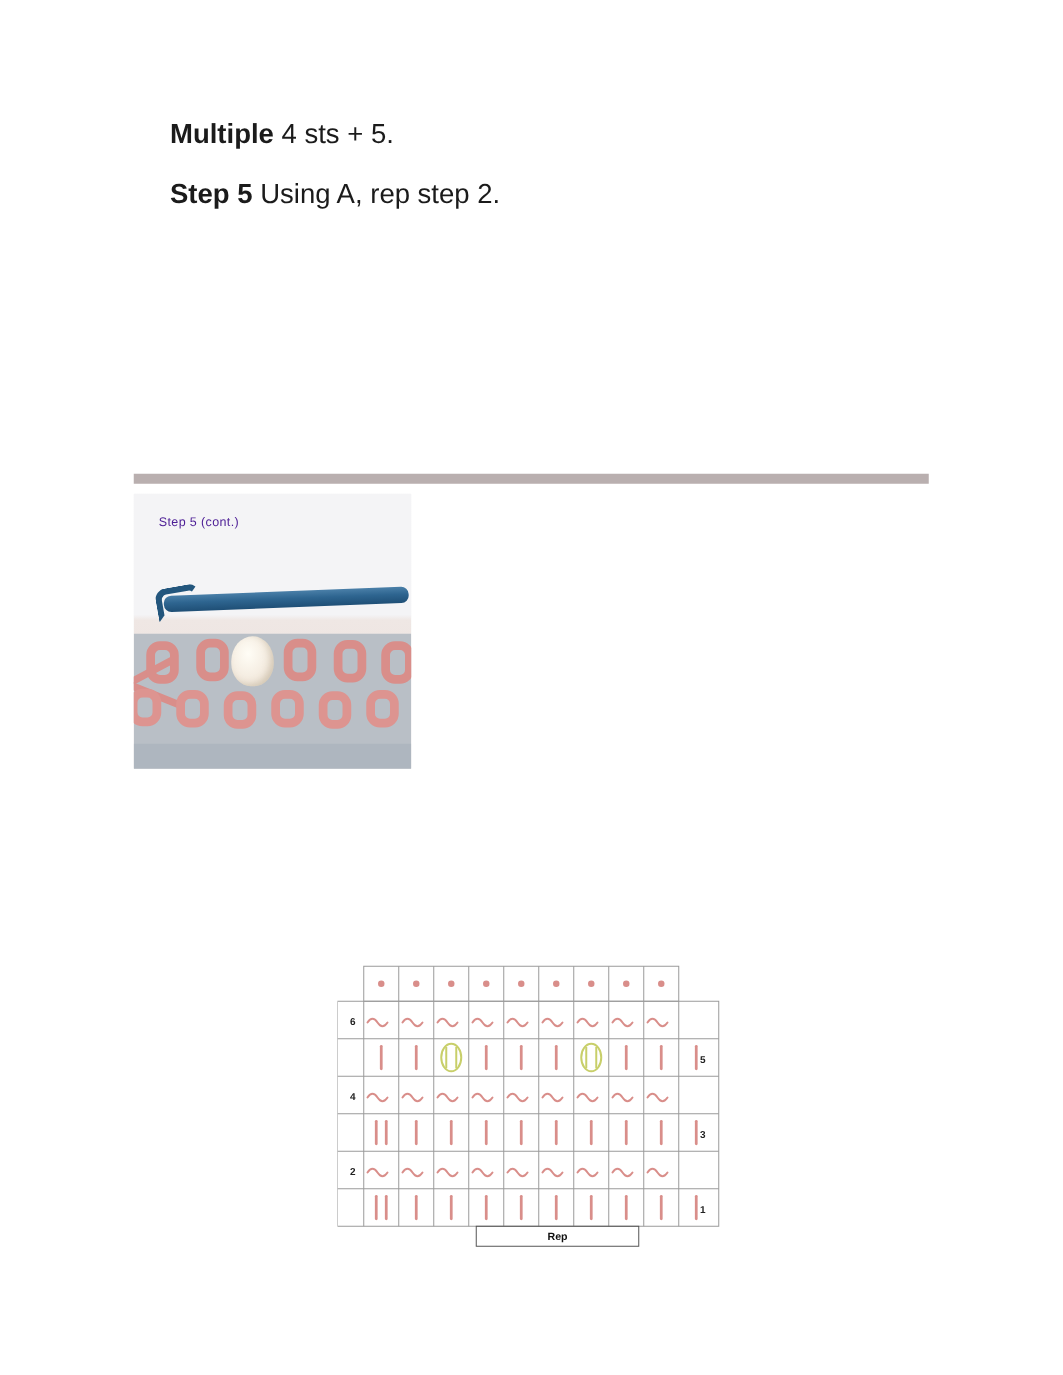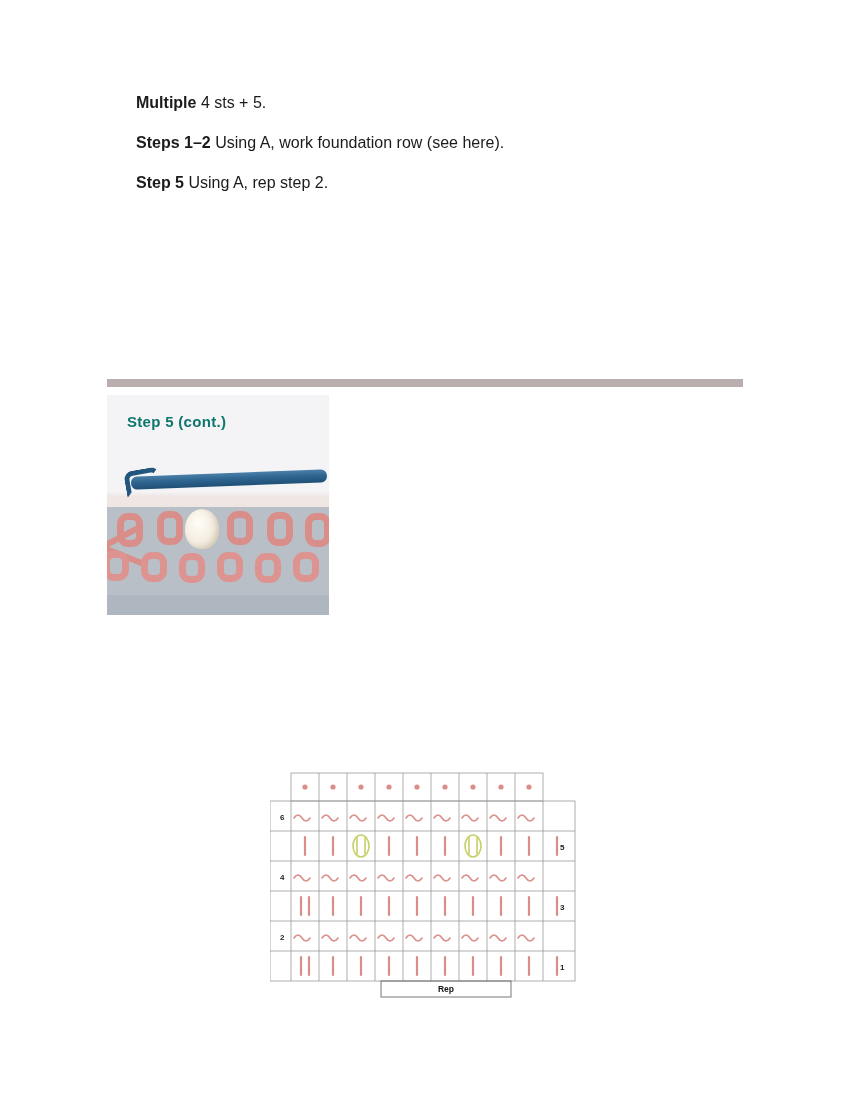--- a/index.html
+++ b/index.html
@@ -21,21 +21,21 @@
     width: 850px;
     height: 1100px;
   }
   .content {
     position: absolute;
     left: 136px;
     top: 92px;
     width: 614px;
   }
   p.para {
-    font-size: 16px;
+    font-size: 22px;
     line-height: 1.38;
     margin: 0 0 18px 0;
     color: #1b1b1b;
   }
   p.para b {
     font-weight: bold;
   }
   
   .divider {
     position: absolute;
@@ -52,23 +52,23 @@
     top: 395px;
     width: 222px;
     height: 220px;
     overflow: hidden;
     background: #f2f2f4;
   }
   .photo-caption {
     position: absolute;
     left: 20px;
     top: 18px;
-    font-size: 15px;
-    font-weight: bold;
-    color: #0f766e;
+    font-size: 10px;
+    font-weight: normal;
+    color: #4c1d95;
     letter-spacing: 0.3px;
     z-index: 5;
   }
   .photo-img {
     position: absolute;
     left: 0; top: 0;
     width: 222px;
     height: 220px;
     background: linear-gradient(#f4f4f6 0%, #f4f4f6 44%, #efe7e4 46%, #e9dedb 100%);
   }
@@ -162,23 +162,20 @@
   }
 </style>
 </head>
 <body>
 
 <div class="page">
 
   <div class="content">
     <p class="para">
       <b>Multiple</b><span> 4 sts + 5.</span>
-    </p>
-    <p class="para">
-      <b>Steps 1–2</b><span> Using A, work foundation row (see here).</span>
     </p>
     <p class="para">
       <b>Step 5</b><span> Using A, rep step 2.</span>
     </p>
   </div>
 
   <div class="divider"></div>
 
   <div class="photo-wrap">
     <div class="photo-img">

